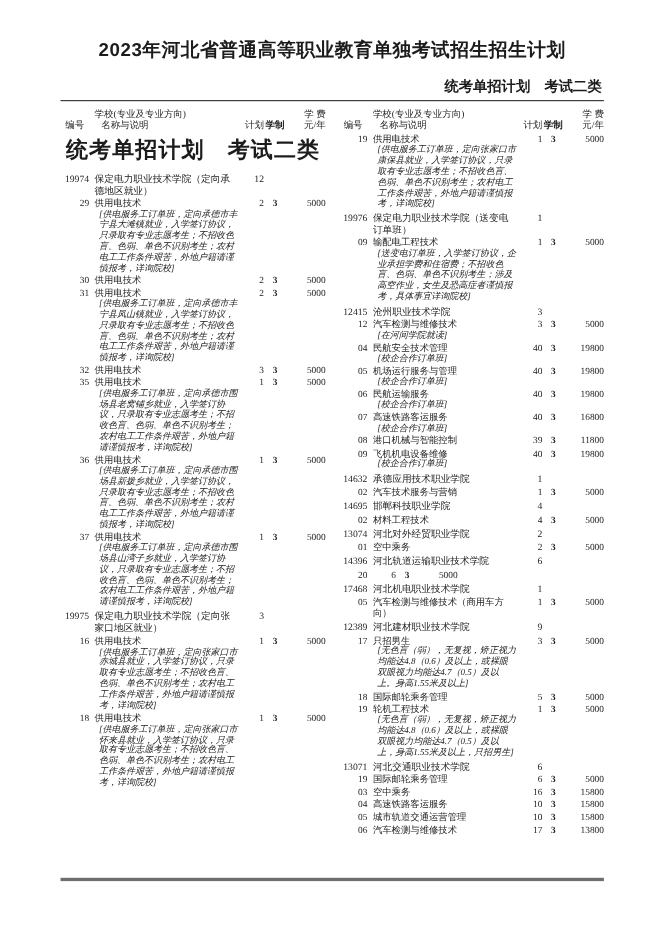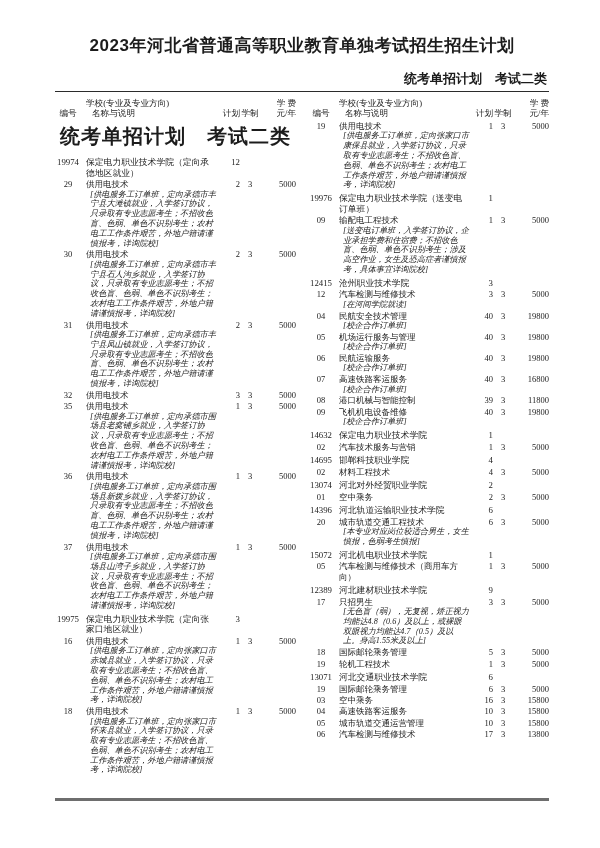--- a/index.html
+++ b/index.html
@@ -21,24 +21,24 @@
     font-weight:bold;font-size:13px;
   }
   .rule{margin:3px 20px 0 20px;border-top:1.6px solid #2b2b2b;}
   .bottom-rule{position:absolute;left:20px;right:20px;top:798px;border-top:3px solid #6e6e6e;}
 
   .table-header{display:flex;padding:6px 20px 0 20px;gap:12px;font-size:8.6px;line-height:10px;}
   .th-group{flex:1;display:flex;align-items:flex-end;}
   .cols{display:flex;padding:2px 20px 0 20px;gap:12px;}
   .col{flex:1;min-width:0;}
 
-  .c-id{width:26px;flex:none;text-align:center;padding-right:2px;}
+  .c-id{width:26px;flex:none;text-align:right;padding-right:2px;}
   .c-name{flex:1;min-width:0;padding-left:3px;}
   .c-plan{width:24px;flex:none;text-align:right;}
-  .c-years{width:20px;flex:none;text-align:center;}
+  .c-years{width:20px;flex:none;text-align:center;font-weight:bold;}
   .c-fee{width:36px;flex:none;text-align:right;}
 
   .th-id{text-align:center;}
   .th-fee div{text-align:right;}
   .th-name div:last-child{padding-left:6px;}
 
   .col-heading{
     font-size:20px;font-weight:bold;text-align:center;
     letter-spacing:1px;margin:3px 0 7px 0;white-space:nowrap;
   }
@@ -109,21 +109,20 @@
       <div class="note">[供电服务工订单班，定向承德市丰宁县大滩镇就业，入学签订协议，只录取有专业志愿考生；不招收色盲、色弱、单色不识别考生；农村电工工作条件艰苦，外地户籍请谨慎报考，详询院校]</div>
     </div>
     <div class="c-plan">2</div>
     <div class="c-years">3</div>
     <div class="c-fee">5000</div>
   </div>
         <div class="row row-major">
     <div class="c-id">30</div>
     <div class="c-name">
       <div class="mname">供用电技术</div>
-      <div class="note">[供电服务工订单班，定向承德市丰宁县石人沟乡就业，入学签订协议，只录取有专业志愿考生；不招收色盲、色弱、单色不识别考生；农村电工工作条件艰苦，外地户籍请谨慎报考，详询院校]</div>
     </div>
     <div class="c-plan">2</div>
     <div class="c-years">3</div>
     <div class="c-fee">5000</div>
   </div>
         <div class="row row-major">
     <div class="c-id">31</div>
     <div class="c-name">
       <div class="mname">供用电技术</div>
       <div class="note">[供电服务工订单班，定向承德市丰宁县凤山镇就业，入学签订协议，只录取有专业志愿考生；不招收色盲、色弱、单色不识别考生；农村电工工作条件艰苦，外地户籍请谨慎报考，详询院校]</div>
@@ -299,21 +298,21 @@
     <div class="c-name">
       <div class="mname">飞机机电设备维修</div>
       <div class="note">[校企合作订单班]</div>
     </div>
     <div class="c-plan">40</div>
     <div class="c-years">3</div>
     <div class="c-fee">19800</div>
   </div>
         <div class="row row-school">
     <div class="c-id">14632</div>
-    <div class="c-name">保定电力职业技术学院</div>
+    <div class="c-name">承德应用技术职业学院</div>
     <div class="c-plan">1</div>
     <div class="c-years"></div>
     <div class="c-fee"></div>
   </div>
         <div class="row row-major">
     <div class="c-id">02</div>
     <div class="c-name">
       <div class="mname">汽车技术服务与营销</div>
 
     </div>
@@ -357,30 +356,26 @@
   </div>
         <div class="row row-school">
     <div class="c-id">14396</div>
     <div class="c-name">河北轨道运输职业技术学院</div>
     <div class="c-plan">6</div>
     <div class="c-years"></div>
     <div class="c-fee"></div>
   </div>
         <div class="row row-major">
     <div class="c-id">20</div>
-    <div class="c-name">
-      <div class="mname">城市轨道交通工程技术</div>
-      <div class="note">[本专业对应岗位较适合男生，女生慎报，色弱考生慎报]</div>
-    </div>
     <div class="c-plan">6</div>
     <div class="c-years">3</div>
     <div class="c-fee">5000</div>
   </div>
         <div class="row row-school">
-    <div class="c-id">15072</div>
+    <div class="c-id">17468</div>
     <div class="c-name">河北机电职业技术学院</div>
     <div class="c-plan">1</div>
     <div class="c-years"></div>
     <div class="c-fee"></div>
   </div>
         <div class="row row-major">
     <div class="c-id">05</div>
     <div class="c-name">
       <div class="mname">汽车检测与维修技术（商用车方向）</div>
 
@@ -413,20 +408,21 @@
 
     </div>
     <div class="c-plan">5</div>
     <div class="c-years">3</div>
     <div class="c-fee">5000</div>
   </div>
         <div class="row row-major">
     <div class="c-id">19</div>
     <div class="c-name">
       <div class="mname">轮机工程技术</div>
+      <div class="note">[无色盲（弱），无复视，矫正视力均能达4.8（0.6）及以上，或裸眼双眼视力均能达4.7（0.5）及以上，身高1.55米及以上，只招男生]</div>
     </div>
     <div class="c-plan">1</div>
     <div class="c-years">3</div>
     <div class="c-fee">5000</div>
   </div>
         <div class="row row-school">
     <div class="c-id">13071</div>
     <div class="c-name">河北交通职业技术学院</div>
     <div class="c-plan">6</div>
     <div class="c-years"></div>

